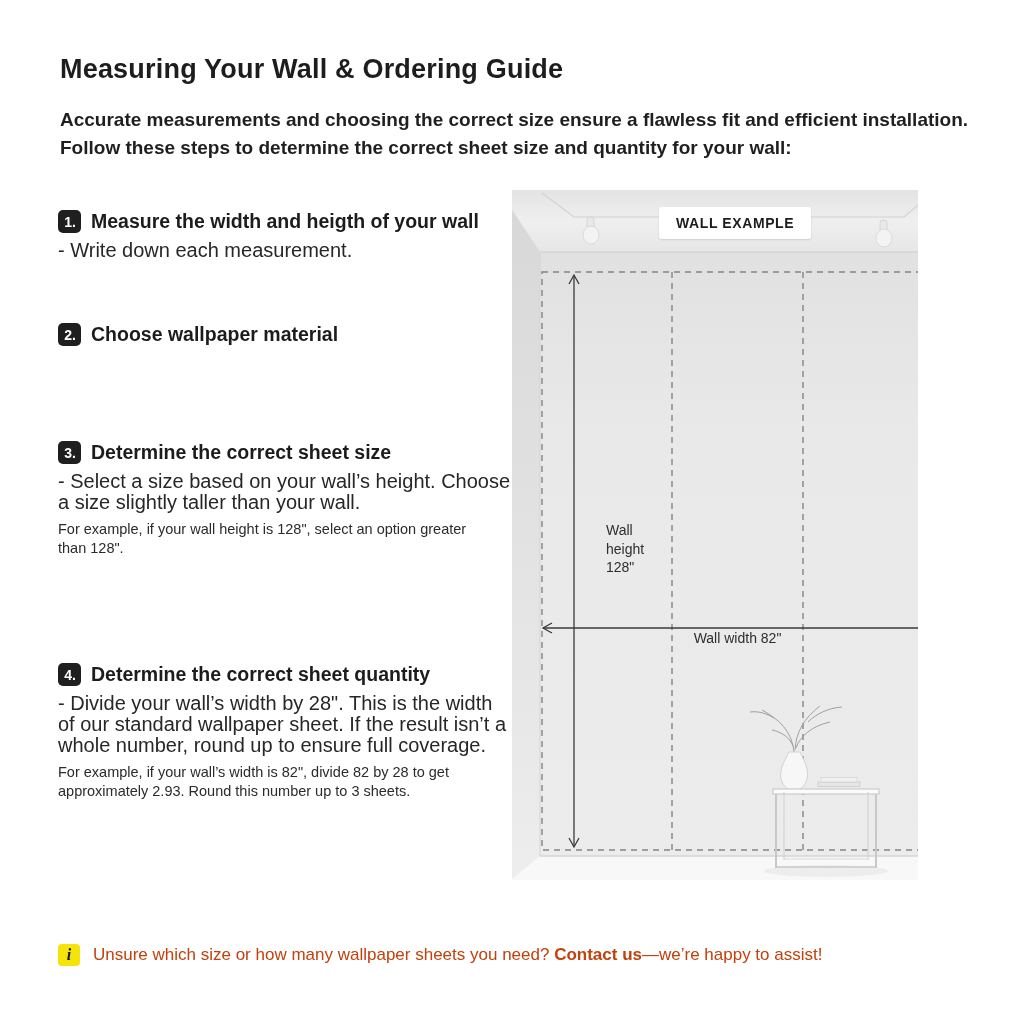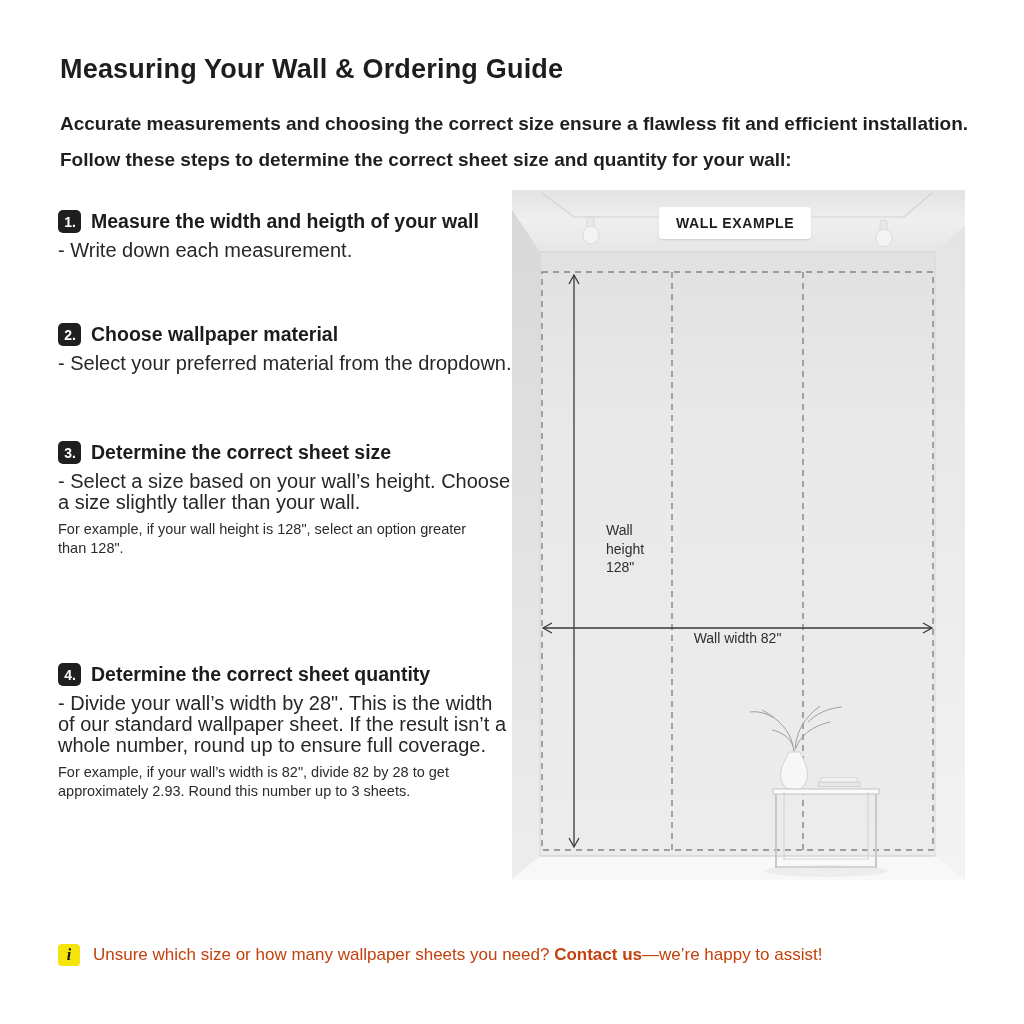--- a/index.html
+++ b/index.html
@@ -13,21 +13,21 @@
   }
   .page { position: absolute; inset: 0; background: #ffffff; }
 
   .title {
     position: absolute; left: 60px; top: 54px;
     font-size: 27px; font-weight: 700; color: #1d1d1d;
     letter-spacing: 0.2px;
   }
   .intro {
     position: absolute; left: 60px; top: 106px; width: 920px;
-    font-size: 19px; font-weight: 600; line-height: 36px; color: #1f1f1f;
+    font-size: 19px; font-weight: 600; line-height: 28px; color: #1f1f1f;
   }
 
   .step { position: absolute; left: 58px; width: 460px; }
   .step-1 { top: 210px; }
   .step-2 { top: 323px; }
   .step-3 { top: 441px; }
   .step-4 { top: 663px; }
 
   .step-header { display: flex; align-items: center; gap: 10px; }
   .badge {
@@ -48,21 +48,21 @@
     width: 415px;
   }
   .step-note {
     margin-top: 21px; font-size: 14.5px; line-height: 19px; color: #2b2b2b;
     width: 415px;
   }
 
   
   .wall-figure {
     position: absolute; left: 512px; top: 190px;
-    width: 453px; height: 690px;
+    width: 406px; height: 690px;
     background: #ef4444; overflow: hidden;
   }
   .wall-figure svg { position: absolute; left: 0; top: 0; }
   .wall-badge {
     position: absolute; left: 147px; top: 17px;
     background: #ffffff; color: #1d1d1d;
     font-size: 14px; font-weight: 700; letter-spacing: 0.6px;
     padding: 8px 17px; border-radius: 3px;
     box-shadow: 0 1px 2px rgba(0,0,0,0.12);
     white-space: nowrap;
@@ -107,21 +107,20 @@
       <h2 class="step-title">Measure the width and heigth of your wall</h2>
     </div>
     <p class="step-desc">- Write down each measurement.</p>
   </div>
 
   <div class="step step-2">
     <div class="step-header">
       <span class="badge">2.</span>
       <h2 class="step-title">Choose wallpaper material</h2>
     </div>
-    <p class="step-desc">- Select your preferred material from the dropdown.</p>
   </div>
 
   <div class="step step-3">
     <div class="step-header">
       <span class="badge">3.</span>
       <h2 class="step-title">Determine the correct sheet size</h2>
     </div>
     <p class="step-desc">- Select a size based on your wall’s height. Choose a size slightly taller than your wall.</p>
     <p class="step-example">For example, if your wall height is 128", select an option greater than 128".</p>
   </div>

